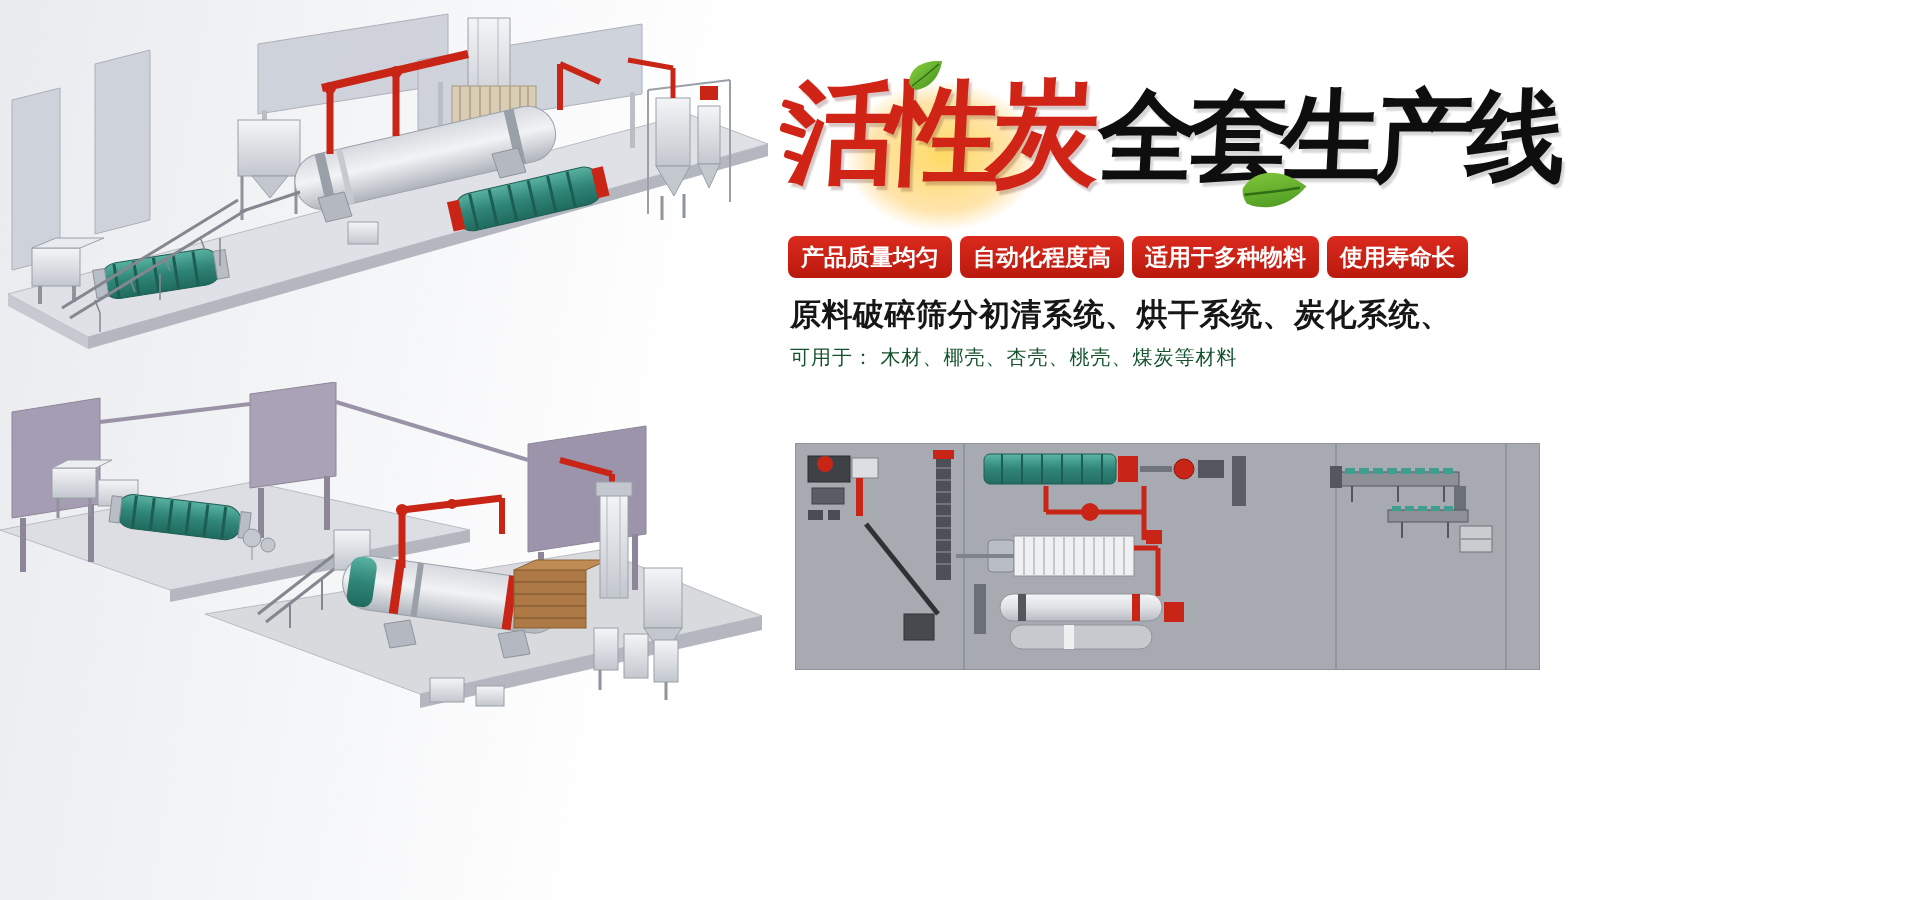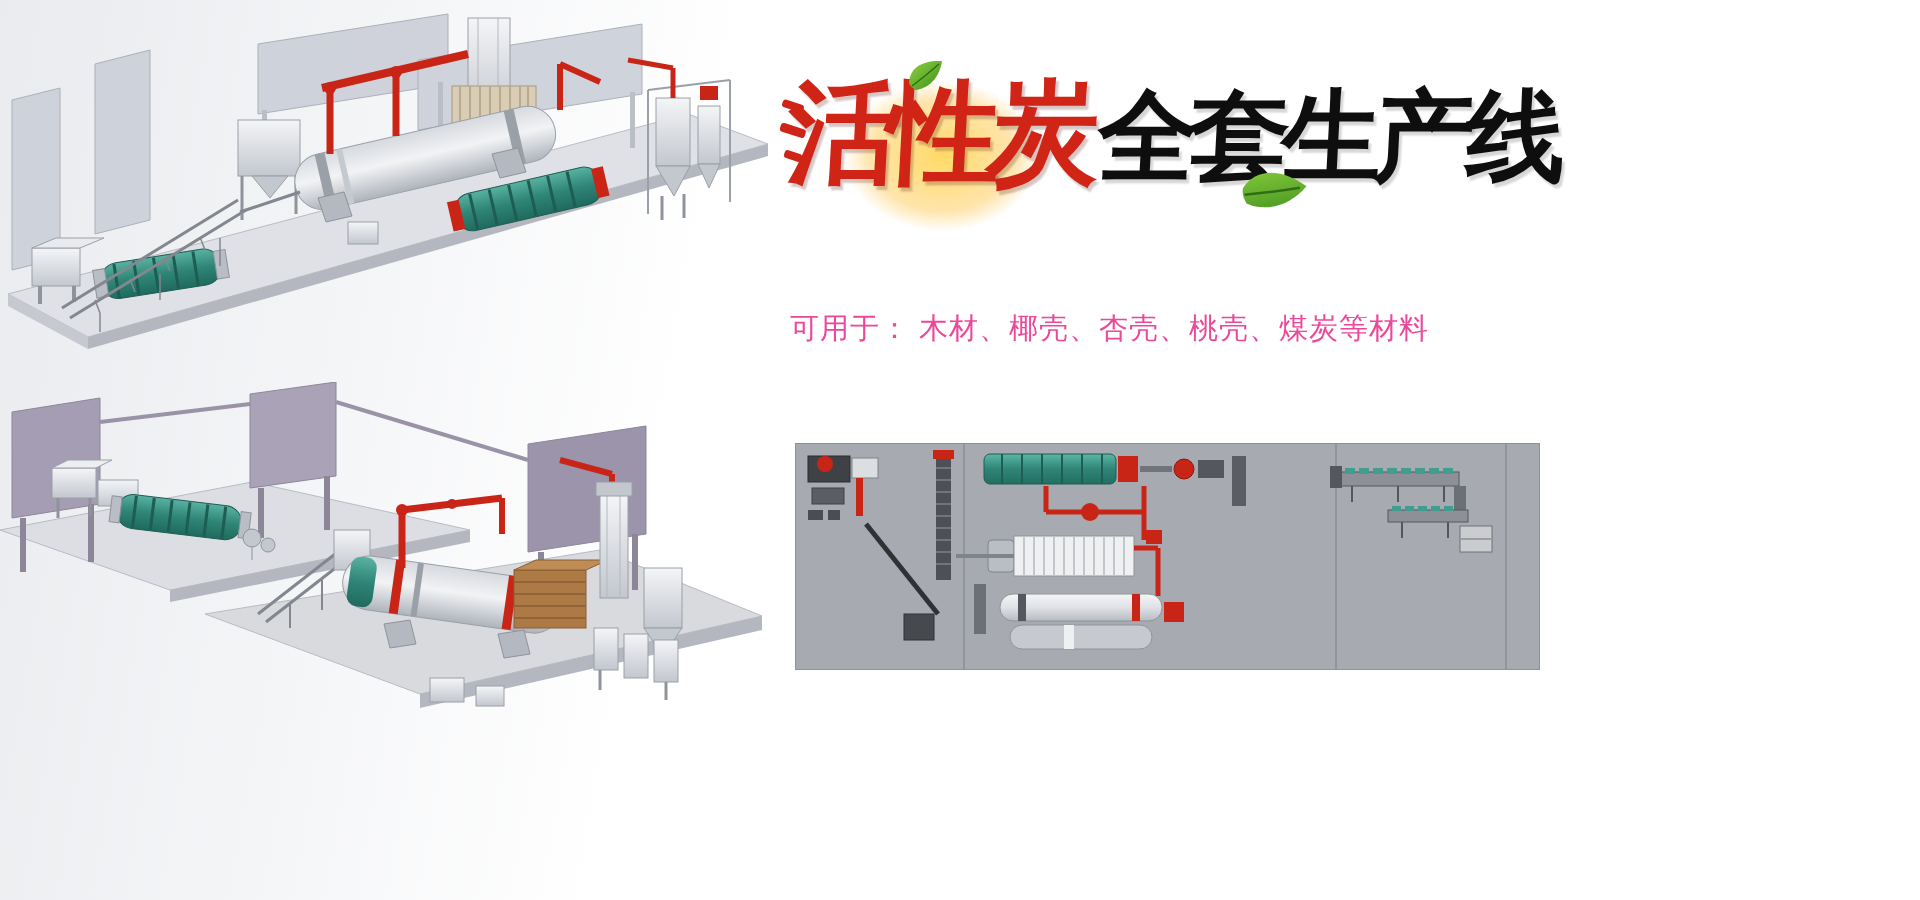--- a/index.html
+++ b/index.html
@@ -39,21 +39,21 @@
   .leaf-small{position:absolute;left:118px;top:-14px;}
   .leaf-big{position:absolute;left:452px;top:92px;transform:rotate(32deg);}
   .badges{position:absolute;left:8px;top:236px;display:flex;gap:8px;}
   .badge{
     height:42px;line-height:42px;padding:0 13px;border-radius:8px;
     background:linear-gradient(180deg,#da2a1d,#bb190e);
     color:#ffffff;font-size:23px;font-weight:700;white-space:nowrap;
   }
   .desc{position:absolute;left:10px;top:294px;}
   .desc-line{font-size:31px;font-weight:700;color:#161616;line-height:41px;letter-spacing:.5px;}
-  .desc-sub{font-size:29px;font-weight:400;color:#ec4899;margin-top:15px;letter-spacing:1px;}
+  .desc-sub{font-size:20px;font-weight:400;color:#14532d;margin-top:9px;letter-spacing:1px;}
   .schematic{
     position:absolute;left:15px;top:443px;width:745px;height:227px;
     background:#a7abb1;border:1px solid #8e9399;box-sizing:border-box;
   }
 </style>
 </head>
 <body>
 
 <div class="left-renders">
 
@@ -348,22 +348,29 @@
           <linearGradient id="leafG2" x1="0" y1="0" x2="1" y2="1">
         <stop offset="0" stop-color="#8ed23f"></stop>
             <stop offset="1" stop-color="#3a8a1b"></stop>
           </linearGradient>
         </defs>
       <path d="M3,24 C4,10 16,2 36,3 C34,18 24,30 10,32 C6,30 3,27 3,24 Z" fill="url(#leafG2)"></path>
       <path d="M6,28 C14,22 24,14 33,6" stroke="#2f6e14" stroke-width="1.5" fill="none"></path>
     </svg>
   </div>
 
+  <div class="badges">
+    <span class="badge">产品质量均匀</span>
+    <span class="badge">自动化程度高</span>
+    <span class="badge">适用于多种物料</span>
+    <span class="badge">使用寿命长</span>
+  </div>
 
   <div class="desc">
+    <div class="desc-line">原料破碎筛分初清系统、烘干系统、炭化系统、</div>
     <div class="desc-sub">可用于： 木材、椰壳、杏壳、桃壳、煤炭等材料</div>
   </div>
 
   <div class="schematic">
     <svg width="743" height="225" viewBox="0 0 743 225">
       <defs>
         <linearGradient id="tealS" x1="0" y1="0" x2="0" y2="1">
           <stop offset="0" stop-color="#5cb6a6"></stop>
             <stop offset=".5" stop-color="#2f8577"></stop>
             <stop offset="1" stop-color="#246e62"></stop>

